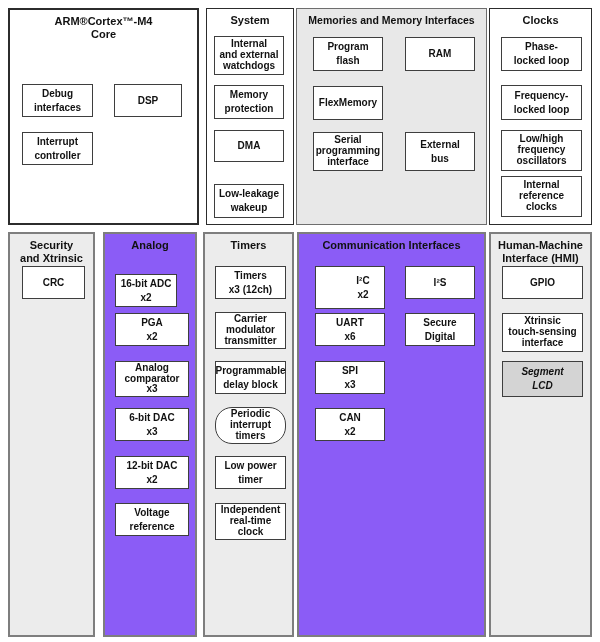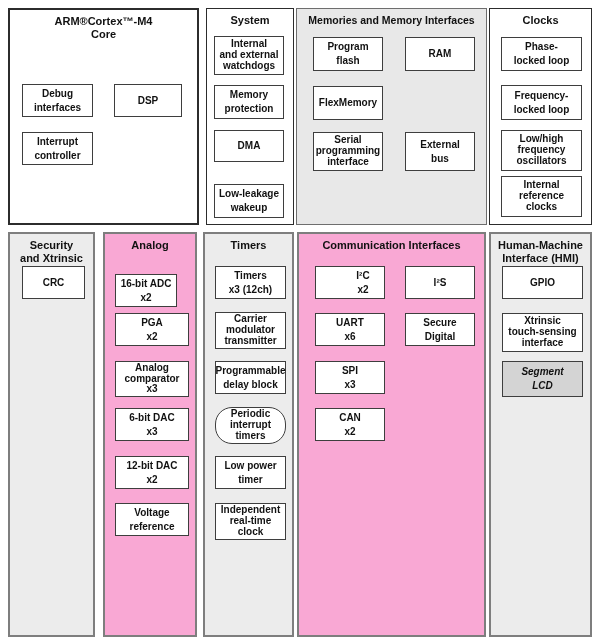--- a/index.html
+++ b/index.html
@@ -20,21 +20,21 @@
     display:flex; align-items:center; justify-content:center;
     text-align:center; white-space:pre-line;
     font-weight:bold; font-size:10px; line-height:1.38; color:#111;
   }
   .box.tight { line-height:1.08; }
   .panel.arm    { border:2.5px solid #2c2c2c; background:#ffffff; }
   .panel.dark1  { border:1.5px solid #2c2c2c; background:#ffffff; }
   .panel.memgray{ border:1px solid #6e6e6e; background:#e8e8e8; }
   .panel.bot    { border:2px solid #7e7e7e; }
   .panel.fill-gray  { background:#ececec; }
-  .panel.fill-white { background:#f9a8d4; }
+  .panel.fill-white { background:#8b5cf6; }
   .box.lcd { background:#d4d4d4;font-style:italic; }
 </style>
 </head>
 <body>
 
 <div class="stage">
 
   <div class="panel arm" style="left:8px; top:8px; width:191px; height:217px;">
     <div class="panel-title">ARM®Cortex™-M4
 Core</div>
@@ -121,21 +121,21 @@
 timers</div>
     <div class="box" style="left:10px; top:222px; width:71px; height:33px;">Low power
 timer</div>
     <div class="box tight" style="left:10px; top:269px; width:71px; height:37px;">Independent
 real-time
 clock</div>
   </div>
 
   <div class="panel bot fill-white" style="left:297px; top:232px; width:189px; height:405px;">
     <div class="panel-title">Communication Interfaces</div>
-    <div class="box" style="left:16px; top:32px; width:70px; height:33px;padding-left:26px;">I²C
+    <div class="box" style="left:16px; top:32px; width:70px; height:43px;padding-left:26px;">I²C
 x2</div>
     <div class="box" style="left:106px; top:32px; width:70px; height:33px;">I²S</div>
     <div class="box" style="left:16px; top:79px; width:70px; height:33px;">UART
 x6</div>
     <div class="box" style="left:106px; top:79px; width:70px; height:33px;">Secure
 Digital</div>
     <div class="box" style="left:16px; top:127px; width:70px; height:33px;">SPI
 x3</div>
     <div class="box" style="left:16px; top:174px; width:70px; height:33px;">CAN
 x2</div>

